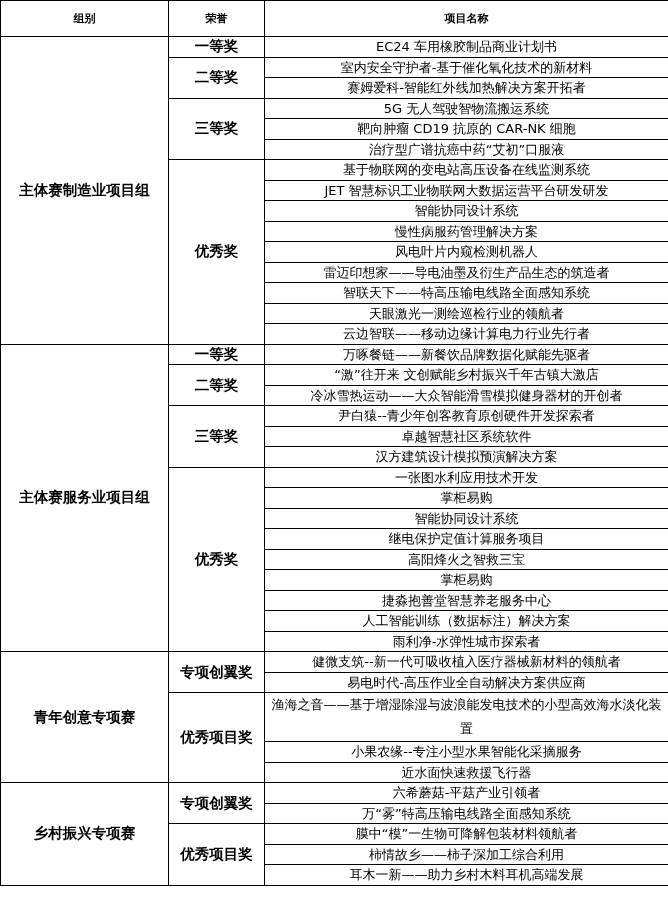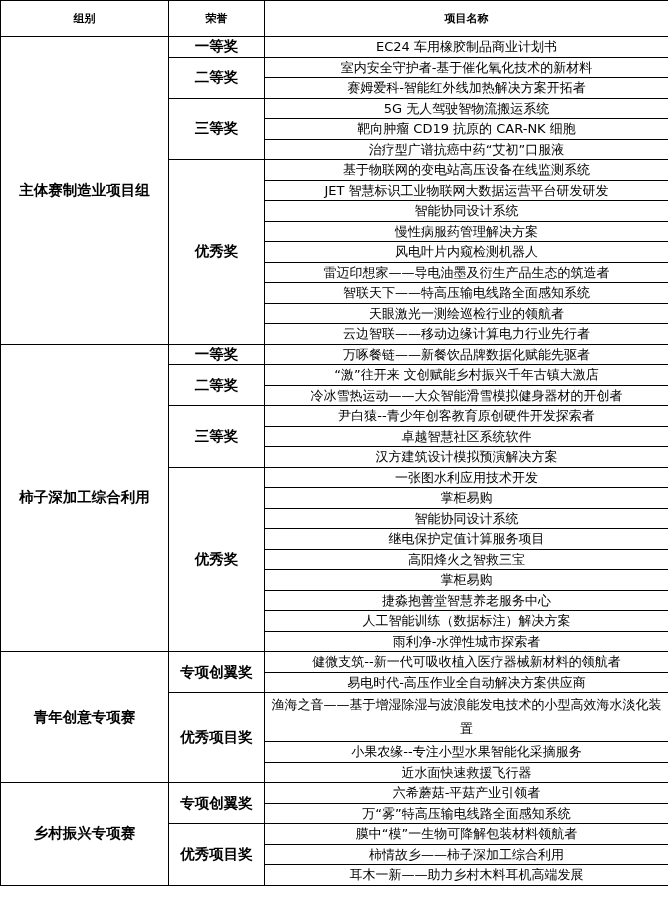--- a/index.html
+++ b/index.html
@@ -73,21 +73,21 @@
       <tr>
         <td class="proj">智联天下——特高压输电线路全面感知系统</td>
       </tr>
       <tr>
         <td class="proj">天眼激光一测绘巡检行业的领航者</td>
       </tr>
       <tr>
         <td class="proj">云边智联——移动边缘计算电力行业先行者</td>
       </tr>
       <tr>
-        <td class="group" rowspan="15">柿子深加工综合利用</td>
+        <td class="group" rowspan="15">主体赛服务业项目组</td>
         <td class="honor" rowspan="1">一等奖</td>
         <td class="proj">万啄餐链——新餐饮品牌数据化赋能先驱者</td>
       </tr>
       <tr>
         <td class="honor" rowspan="2">二等奖</td>
         <td class="proj">“激”往开来 文创赋能乡村振兴千年古镇大激店</td>
       </tr>
       <tr>
         <td class="proj">冷冰雪热运动——大众智能滑雪模拟健身器材的开创者</td>
       </tr>

